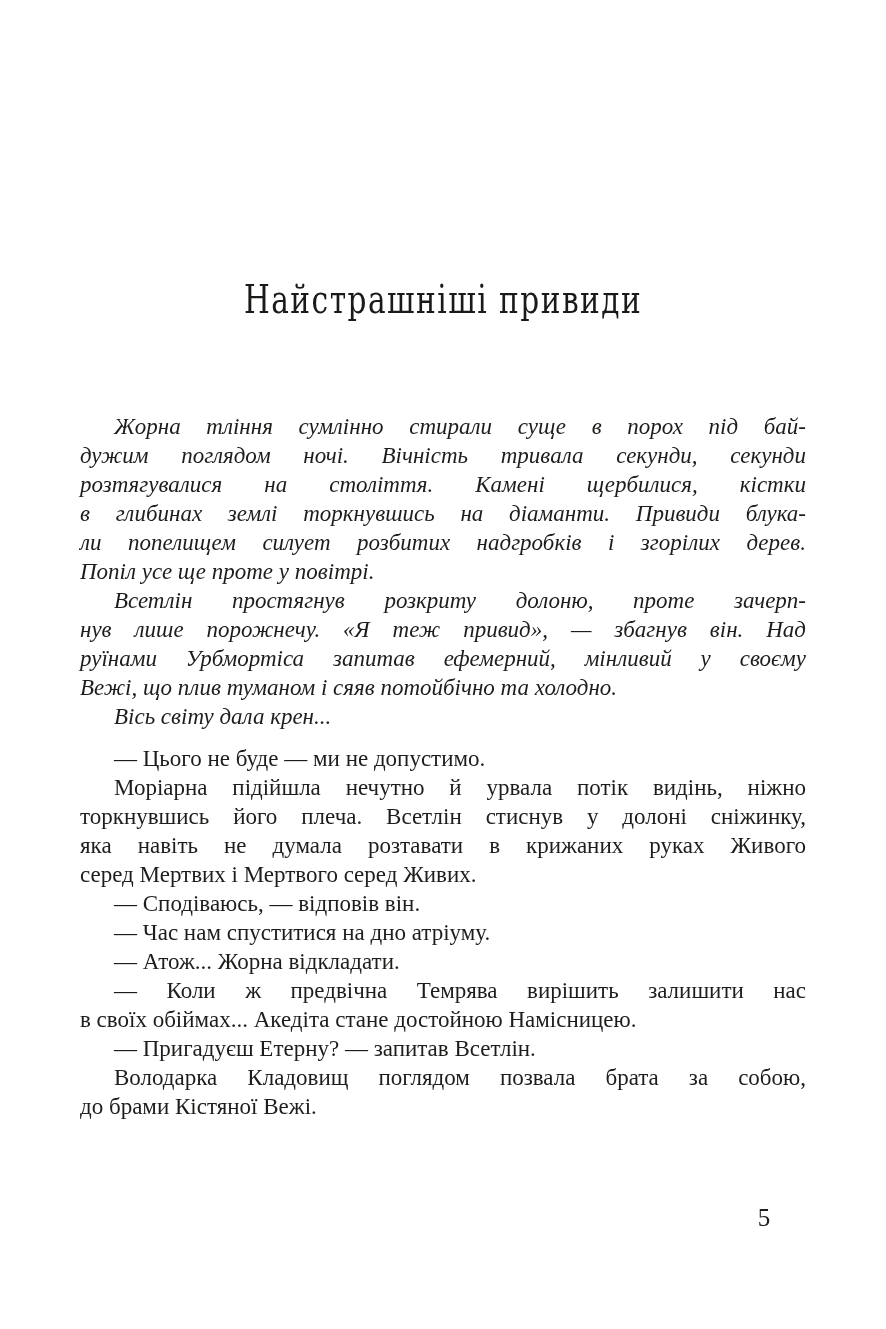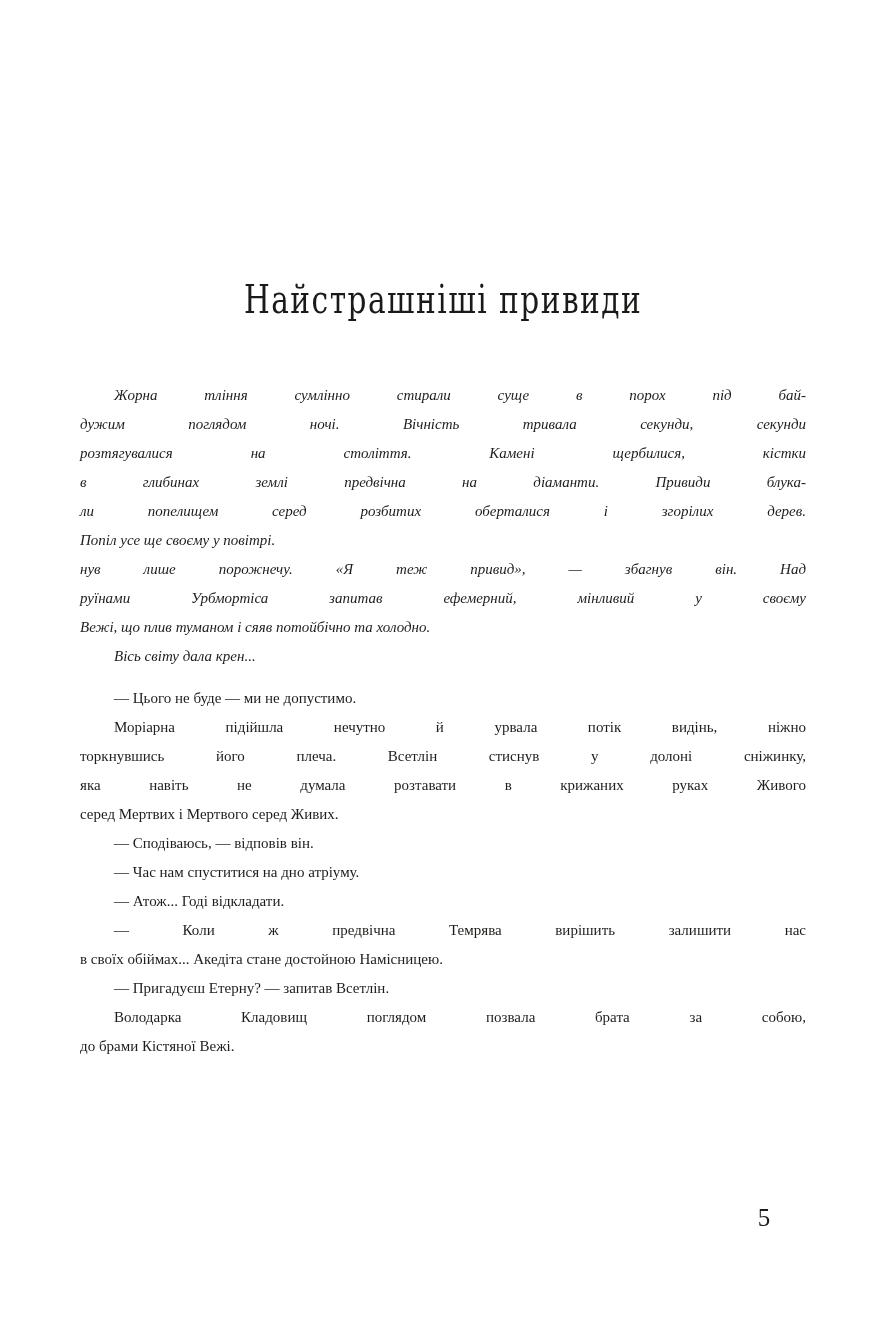--- a/index.html
+++ b/index.html
@@ -16,36 +16,36 @@
     overflow: hidden;
   }
   .page {
     position: absolute;
     left: 80px;
     top: 0;
     width: 726px;
   }
   .title-wrap {
     margin-top: 276px;
-    margin-bottom: 59px;
+    margin-bottom: 90px;
     text-align: center;
   }
   .title-text {
     display: inline-block;
     font-family: "DejaVu Serif", serif;
     font-size: 40px;
     font-weight: 500;
     letter-spacing: 2px;
     transform: scale(0.74, 1.0);
     transform-origin: center;
     white-space: nowrap;
     color: #1a1a18;
   }
   .body-text {
-    font-size: 15px;
+    font-size: 23px;
     line-height: 29px;
     font-family: Liberation Serif, serif;
   }
   .para {
     margin: 0;
   }
   .para.gap-before {
     margin-top: 13px;
   }
   .para.italic .line {
@@ -77,25 +77,26 @@
 
 <div class="page">
   <div class="title-wrap">
     <span class="title-text">Найстрашніші привиди</span>
   </div>
   <div class="body-text">
       <div class="para italic">
         <div class="line first">Жорна тління сумлінно стирали суще в порох під бай-</div>
         <div class="line">дужим поглядом ночі. Вічність тривала секунди, секунди</div>
         <div class="line">розтягувалися на століття. Камені щербилися, кістки</div>
-        <div class="line">в глибинах землі предвічна на діаманти. Привиди блука-</div>
-        <div class="line">ли попелищем серед розбитих оберталися і згорілих дерев.</div>
-        <div class="line last">Попіл усе ще своєму у повітрі.</div>
+        <div class="line">в глибинах землі торкнувшись на діаманти. Привиди блука-</div>
+        <div class="line">ли попелищем силует розбитих надгробків і згорілих дерев.</div>
+        <div class="line last">Попіл усе ще проте у повітрі.</div>
       </div>
       <div class="para italic">
+        <div class="line first">Всетлін простягнув розкриту долоню, проте зачерп-</div>
         <div class="line">нув лише порожнечу. «Я теж привид», — збагнув він. Над</div>
         <div class="line">руїнами Урбмортіса запитав ефемерний, мінливий у своєму</div>
         <div class="line last">Вежі, що плив туманом і сяяв потойбічно та холодно.</div>
       </div>
       <div class="para italic">
         <div class="line first last">Вісь світу дала крен...</div>
       </div>
       <div class="para regular gap-before">
         <div class="line first last">— Цього не буде — ми не допустимо.</div>
       </div>
@@ -105,21 +106,21 @@
         <div class="line">яка навіть не думала розтавати в крижаних руках Живого</div>
         <div class="line last">серед Мертвих і Мертвого серед Живих.</div>
       </div>
       <div class="para regular">
         <div class="line first last">— Сподіваюсь, — відповів він.</div>
       </div>
       <div class="para regular">
         <div class="line first last">— Час нам спуститися на дно атріуму.</div>
       </div>
       <div class="para regular">
-        <div class="line first last">— Атож... Годі відкладати.</div>
+        <div class="line first last">— Атож... Жорна відкладати.</div>
       </div>
       <div class="para regular">
         <div class="line first">— Коли ж предвічна Темрява вирішить залишити нас</div>
         <div class="line last">в своїх обіймах... Акедіта стане достойною Намісницею.</div>
       </div>
       <div class="para regular">
         <div class="line first last">— Пригадуєш Етерну? — запитав Всетлін.</div>
       </div>
       <div class="para regular">
         <div class="line first">Володарка Кладовищ поглядом позвала брата за собою,</div>

